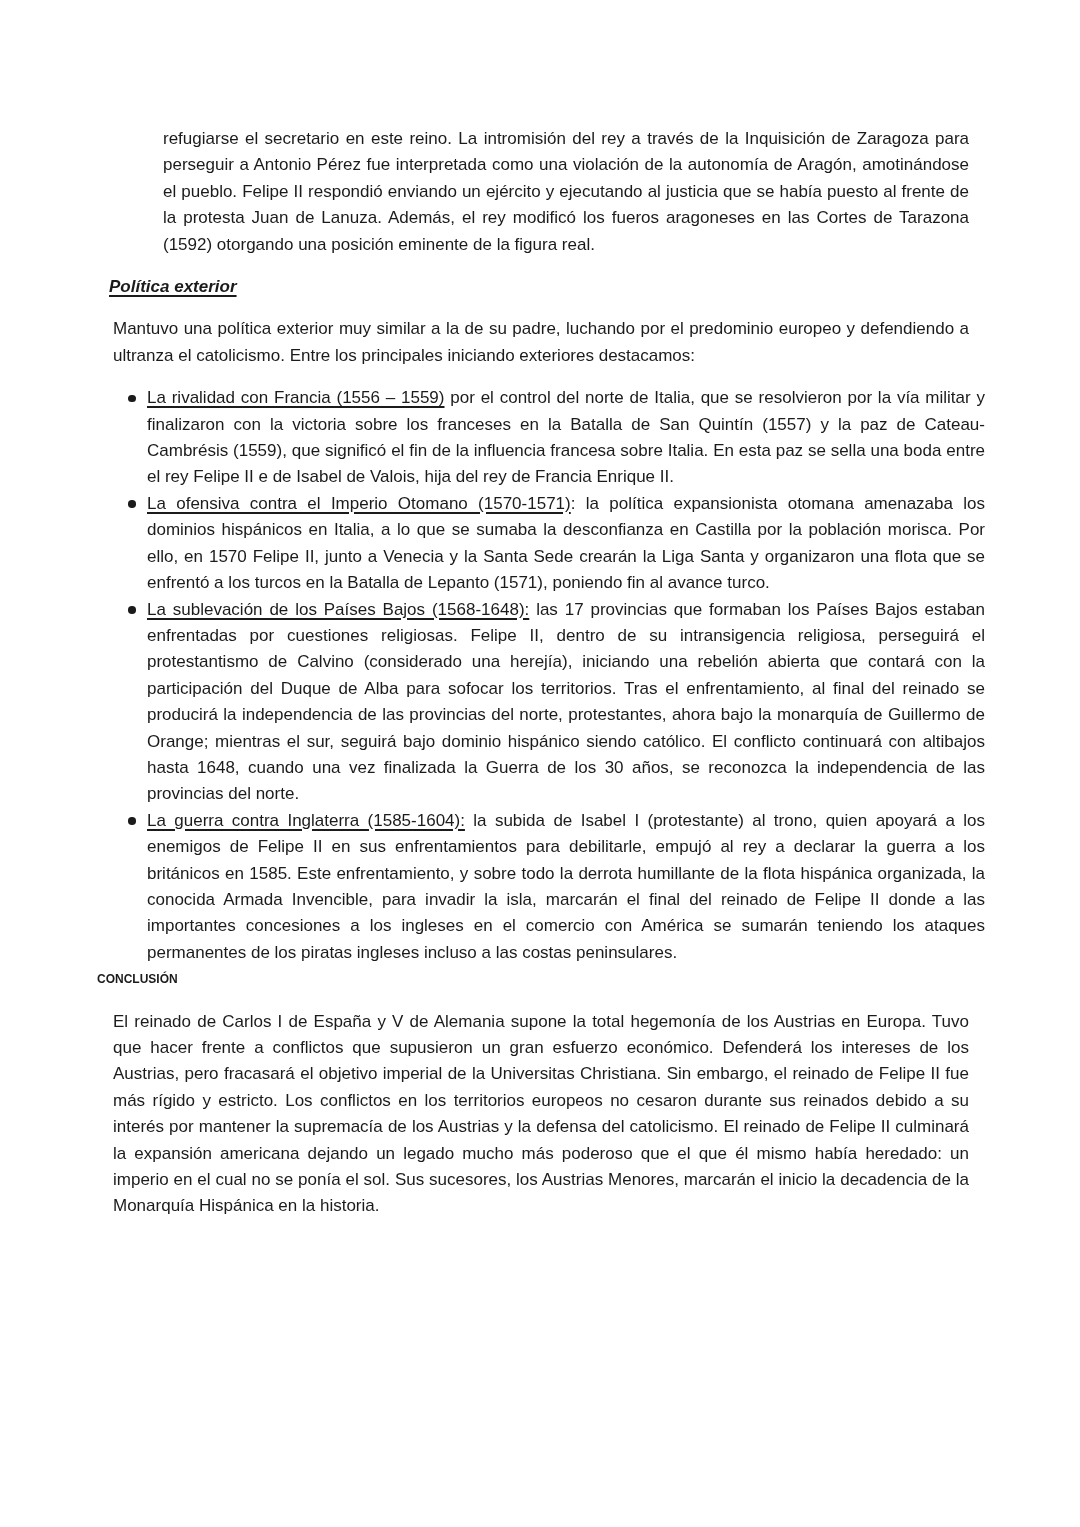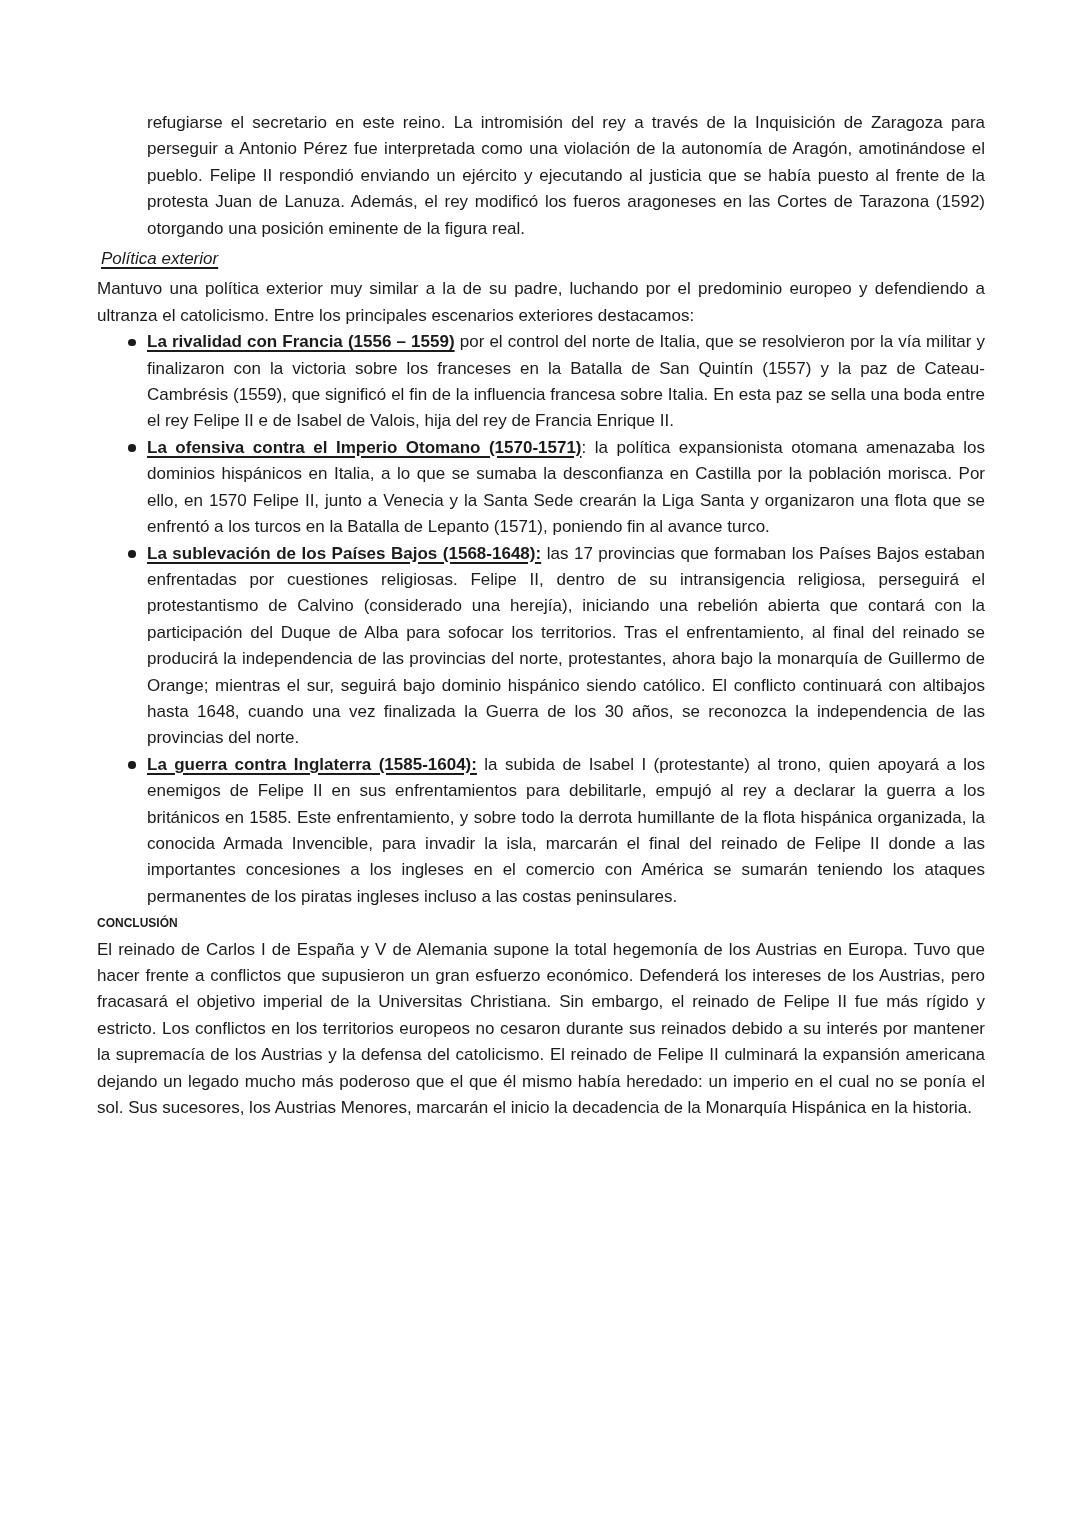--- a/index.html
+++ b/index.html
@@ -15,31 +15,31 @@
     background: #ffffff;
     color: #1b1b1b;
     font-family: "Liberation Sans", "DejaVu Sans", sans-serif;
     font-size: 17px;
     line-height: 26.4px;
     box-sizing: border-box;
     padding: 110px 95px 40px 97px;
     text-align: justify;
   }
   .para {
-    margin: 0;
+    margin: 16px;
     text-align: justify;
   }
   .para.hang-indent {
     padding-left: 50px;
   }
   .heading-underline-italic {
-    margin: 4px;
+    margin: 12px;
     font-size: 17px;
     line-height: 26.4px;
-    font-weight: normal;
+    font-weight: bold;
     font-style: italic;
     text-align: left;
   }
   .heading-underline-italic span {
     text-decoration: underline;
     text-decoration-thickness: 1.5px;
     text-underline-offset: 3px;
   }
   .heading-caps {
     margin: 0;
@@ -62,36 +62,36 @@
   ul.bullets li .bullet-dot {
     position: absolute;
     left: 31px;
     top: 9.5px;
     width: 7.5px;
     height: 7.5px;
     border-radius: 50%;
     background: #1b1b1b;
   }
   .btitle {
-    font-weight: bold;
+    font-weight: normal;
     text-decoration: underline;
     text-decoration-thickness: 1.5px;
     text-underline-offset: 3px;
   }
 </style>
 </head>
 <body>
 
 <div class="page">
 
   <p class="para hang-indent">refugiarse el secretario en este reino. La intromisión del rey a través de la Inquisición de Zaragoza para perseguir a Antonio Pérez fue interpretada como una violación de la autonomía de Aragón, amotinándose el pueblo. Felipe II respondió enviando un ejército y ejecutando al justicia que se había puesto al frente de la protesta Juan de Lanuza. Además, el rey modificó los fueros aragoneses en las Cortes de Tarazona (1592) otorgando una posición eminente de la figura real.</p>
 
   <h2 class="heading-underline-italic"><span>Política exterior</span></h2>
 
-  <p class="para">Mantuvo una política exterior muy similar a la de su padre, luchando por el predominio europeo y defendiendo a ultranza el catolicismo. Entre los principales escenarios exteriores destacamos:</p>
+  <p class="para">Mantuvo una política exterior muy similar a la de su padre, luchando por el predominio europeo y defendiendo a ultranza el catolicismo. Entre los principales iniciando exteriores destacamos:</p>
 
   <ul class="bullets">
     <li><span class="bullet-dot"></span><span class="btitle">La rivalidad con Francia (1556 – 1559)</span><span> </span><span class="bbody">por el control del norte de Italia, que se resolvieron por la vía militar y finalizaron con la victoria sobre los franceses en la Batalla de San Quintín (1557) y la paz de Cateau-Cambrésis (1559), que significó el fin de la influencia francesa sobre Italia. En esta paz se sella una boda entre el rey Felipe II e de Isabel de Valois, hija del rey de Francia Enrique II.</span></li>
     <li><span class="bullet-dot"></span><span class="btitle">La ofensiva contra el Imperio Otomano (1570-1571)</span><span>: </span><span class="bbody">la política expansionista otomana amenazaba los dominios hispánicos en Italia, a lo que se sumaba la desconfianza en Castilla por la población morisca. Por ello, en 1570 Felipe II, junto a Venecia y la Santa Sede crearán la Liga Santa y organizaron una flota que se enfrentó a los turcos en la Batalla de Lepanto (1571), poniendo fin al avance turco.</span></li>
     <li><span class="bullet-dot"></span><span class="btitle">La sublevación de los Países Bajos (1568-1648):</span><span> </span><span class="bbody">las 17 provincias que formaban los Países Bajos estaban enfrentadas por cuestiones religiosas. Felipe II, dentro de su intransigencia religiosa, perseguirá el protestantismo de Calvino (considerado una herejía), iniciando una rebelión abierta que contará con la participación del Duque de Alba para sofocar los territorios. Tras el enfrentamiento, al final del reinado se producirá la independencia de las provincias del norte, protestantes, ahora bajo la monarquía de Guillermo de Orange; mientras el sur, seguirá bajo dominio hispánico siendo católico. El conflicto continuará con altibajos hasta 1648, cuando una vez finalizada la Guerra de los 30 años, se reconozca la independencia de las provincias del norte.</span></li>
     <li><span class="bullet-dot"></span><span class="btitle">La guerra contra Inglaterra (1585-1604):</span><span> </span><span class="bbody">la subida de Isabel I (protestante) al trono, quien apoyará a los enemigos de Felipe II en sus enfrentamientos para debilitarle, empujó al rey a declarar la guerra a los británicos en 1585. Este enfrentamiento, y sobre todo la derrota humillante de la flota hispánica organizada, la conocida Armada Invencible, para invadir la isla, marcarán el final del reinado de Felipe II donde a las importantes concesiones a los ingleses en el comercio con América se sumarán teniendo los ataques permanentes de los piratas ingleses incluso a las costas peninsulares.</span></li>
   </ul>
 
   <h2 class="heading-caps">CONCLUSIÓN</h2>
 

